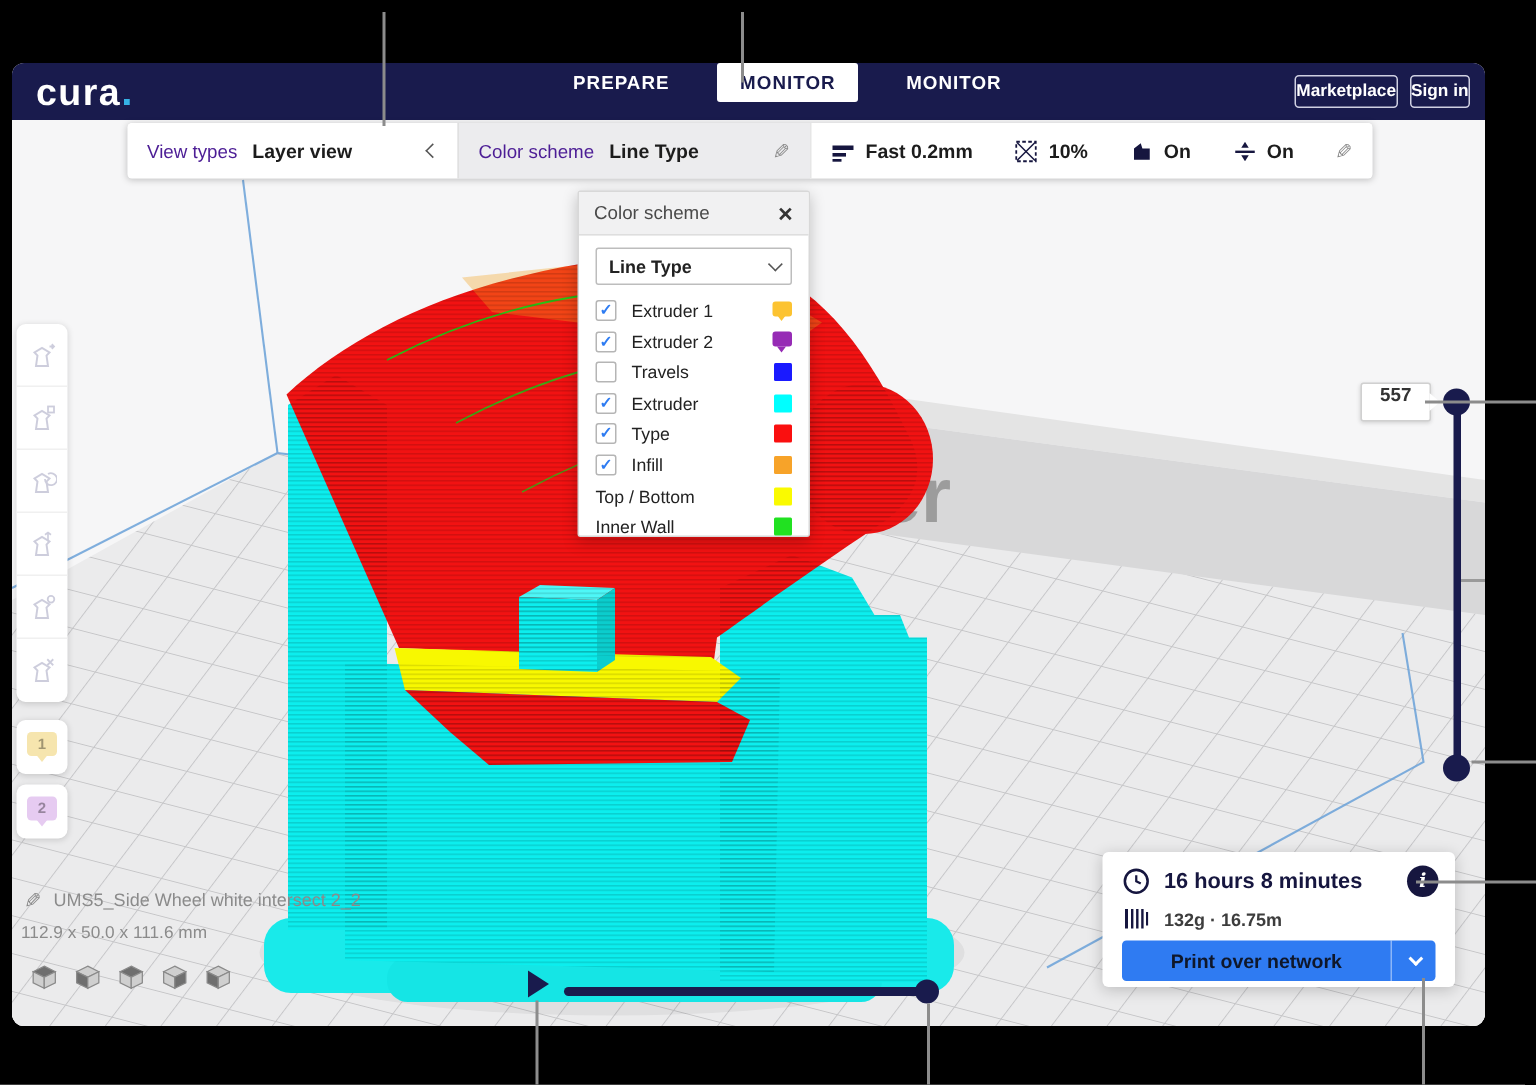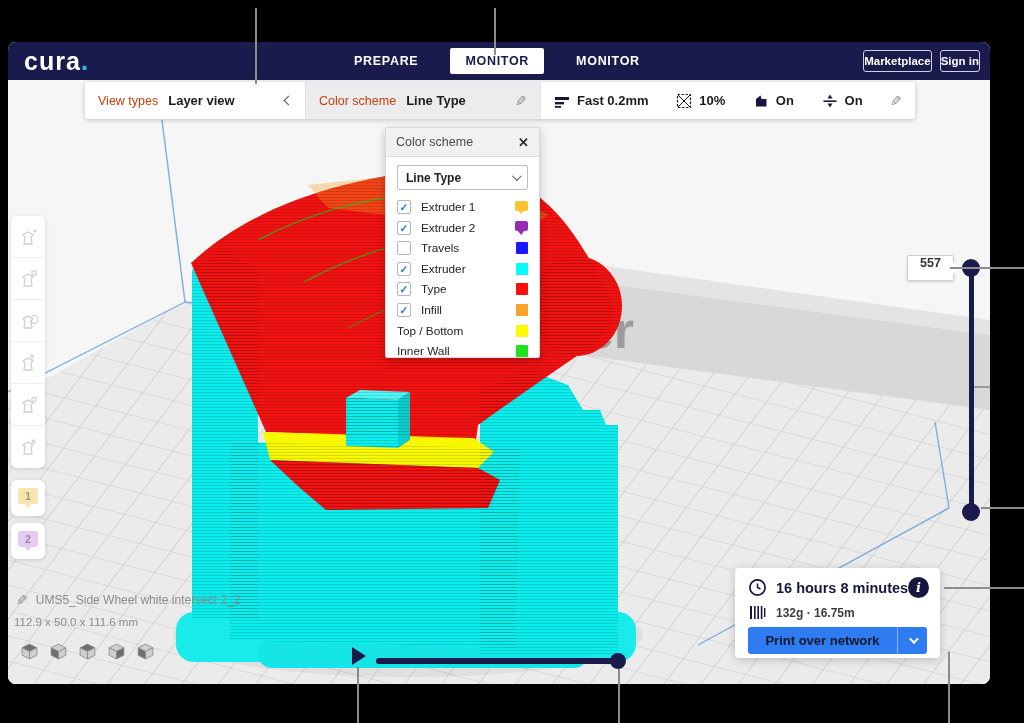--- a/index.html
+++ b/index.html
@@ -8,35 +8,35 @@
 
   
   .app { position:absolute; left:8px; top:42px; width:982px; height:642px;
          background:#f5f5f6; border-radius:8px; overflow:hidden; }
 
   
   .header { position:absolute; left:0; top:0; width:100%; height:38px; background:#191b4d; }
   .logo { position:absolute; left:16px; top:4px; color:#fff; font-size:25px; font-weight:bold;
           letter-spacing:1px; }
   .logo .dot { color:#35b2e5; font-size:27px; }
-  .tabs { position:absolute; left:336px; top:0; height:38px; display:flex; align-items:center; gap:22px; }
+  .tabs { position:absolute; left:364px; top:0; height:38px; display:flex; align-items:flex-start; gap:22px; }
   .tab { color:#fff; font-size:12.5px; font-weight:bold; letter-spacing:.7px; padding:6px 10px; cursor:default; }
   .tab.active { background:#fff; color:#191b4d; border-radius:2px; padding:6px 15px; }
   .hbtns { position:absolute; right:10px; top:0; height:38px; display:flex; align-items:center; gap:8px; }
   .hbtn { color:#fff; border:1.2px solid #cfd0e2; border-radius:3px; font-size:11.5px;
           font-weight:bold; padding:4px 0; }
 
   
   .viewport { position:absolute; left:0; top:38px; width:982px; height:604px; }
 
   
   .stagebar { position:absolute; left:77px; top:40px; width:830px; height:37px; display:flex;
               border-radius:3px; overflow:hidden; box-shadow:0 1px 5px rgba(0,0,0,.22); z-index:5; }
   .seg { display:flex; align-items:center; font-size:12.5px; }
-  .seg .dim { color:#c2410c; }
+  .seg .dim { color:#4c1d95; }
   .seg .val { color:#1c1c1c; font-weight:bold; margin-left:10px; font-size:13px; }
   .seg-view { width:220px; background:#fff; padding:0 13px; }
   .seg-color { width:235px; background:#ececee; padding:0 13px; border-left:1px solid #e0e0e0; }
   .seg-settings { width:375px; background:#fff; border-left:1px solid #e6e6e6; padding:0 13px; gap:7px; }
   .seg-settings .val { margin-left:0; }
   .spacer { flex:1; }
   .chev { display:inline-block; width:7px; height:7px; border-right:1.6px solid #555; border-bottom:1.6px solid #555; }
   .chev-left { transform:rotate(135deg); }
   .chev-down { transform:rotate(45deg) translateY(-2px); }
   .pencil { color:#8a8a8a; font-size:14px; transform:scaleX(-1); display:inline-block; }
@@ -99,21 +99,21 @@
 
   
   .play-btn { position:absolute; left:344px; top:605px; width:0; height:0; z-index:4;
               border-top:9px solid transparent; border-bottom:9px solid transparent; border-left:14px solid #191b4d; }
   .hslider-track { position:absolute; left:368px; top:616px; width:244px; height:6px; background:#191b4d;
                    border-radius:3px; z-index:4; }
   .hhandle { position:absolute; left:602px; top:611px; width:16px; height:16px; border-radius:50%;
              background:#191b4d; z-index:5; }
 
   
-  .jobcard { position:absolute; left:727px; top:526px; width:205px; height:90px; background:#fff;
+  .jobcard { position:absolute; left:727px; top:526px; width:235px; height:90px; background:#fff;
              border-radius:4px; box-shadow:0 2px 10px rgba(0,0,0,.2); z-index:6; }
   .job-row1 { position:absolute; left:13px; top:10px; display:flex; align-items:center; gap:9px; }
   .job-time { font-size:14.5px; font-weight:bold; color:#16163f; }
   .info-icon { position:absolute; right:11px; top:9px; width:21px; height:21px; border-radius:50%;
                background:#16163f; color:#fff; display:flex; align-items:center; justify-content:center;
                font-family:"DejaVu Serif", serif; font-size:13px; font-style:italic; font-weight:bold; }
   .job-row2 { position:absolute; left:14px; top:37px; display:flex; align-items:center; gap:10px; }
   .job-mat { font-size:12px; font-weight:bold; color:#3d3d3d; }
   .print-btn { position:absolute; left:13px; right:13px; top:59px; height:27px; background:#2f7bf2;
                border-radius:3px; display:flex; color:#0f172a; }

